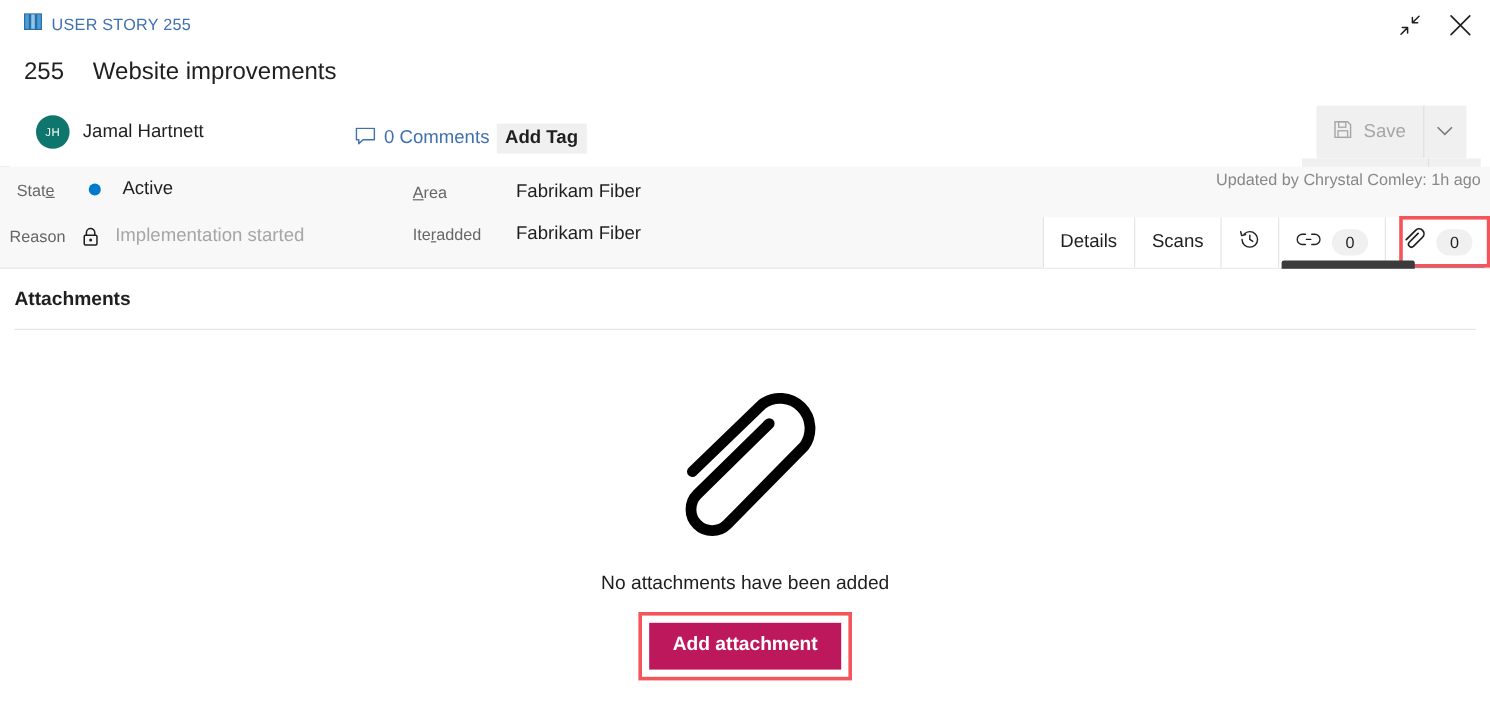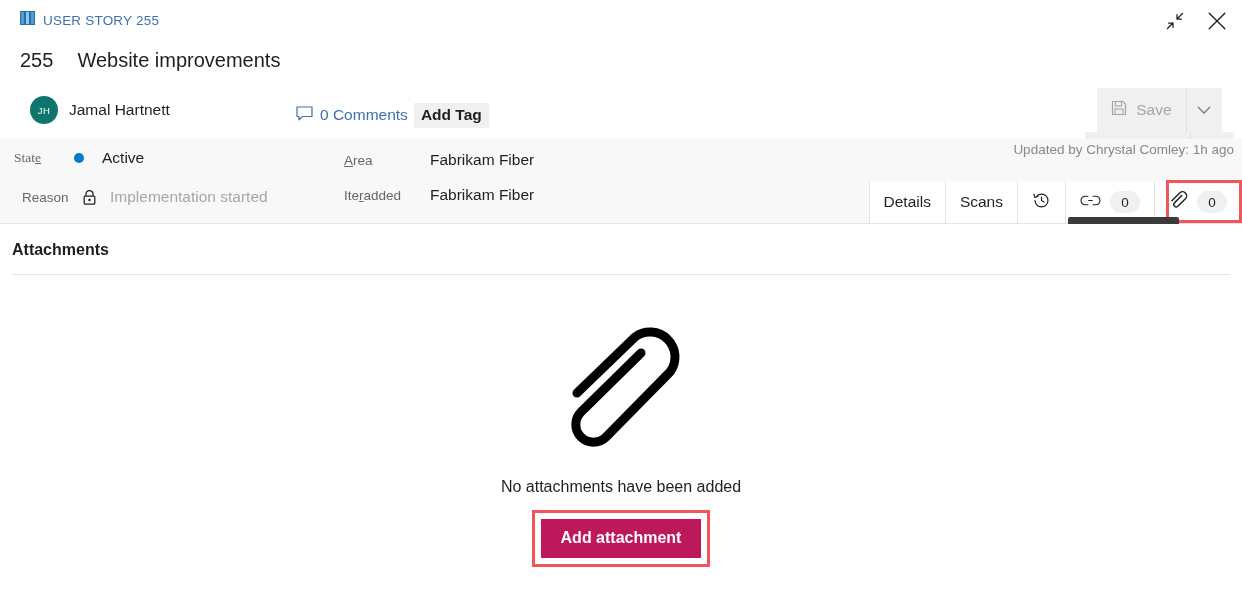--- a/index.html
+++ b/index.html
@@ -214,25 +214,25 @@
   }
   .field-value.muted { color: #a6a6a6; }
   .state-dot {
     width: 10px;
     height: 10px;
     border-radius: 50%;
     background: #007acc;
   }
 
   #state-row   { left: 14px;  top: 149px; }
-  #reason-row  { left: 22px;  top: 188px; }
+  #reason-row  { left: 8px;  top: 188px; }
   #area-row    { left: 344px; top: 151px; }
   #iter-row    { left: 344px; top: 186px; }
 
-  #state-row .field-label  { width: 60px; font-family: Liberation Serif, serif; }
+  #state-row .field-label  { width: 60px; }
   #reason-row .field-label { width: 60px; }
   #area-row .field-label   { width: 86px; }
   #iter-row .field-label   { width: 86px; }
 
   .icon-slot {
     width: 28px;
     display: flex;
     align-items: center;
     justify-content: flex-start;
   }

